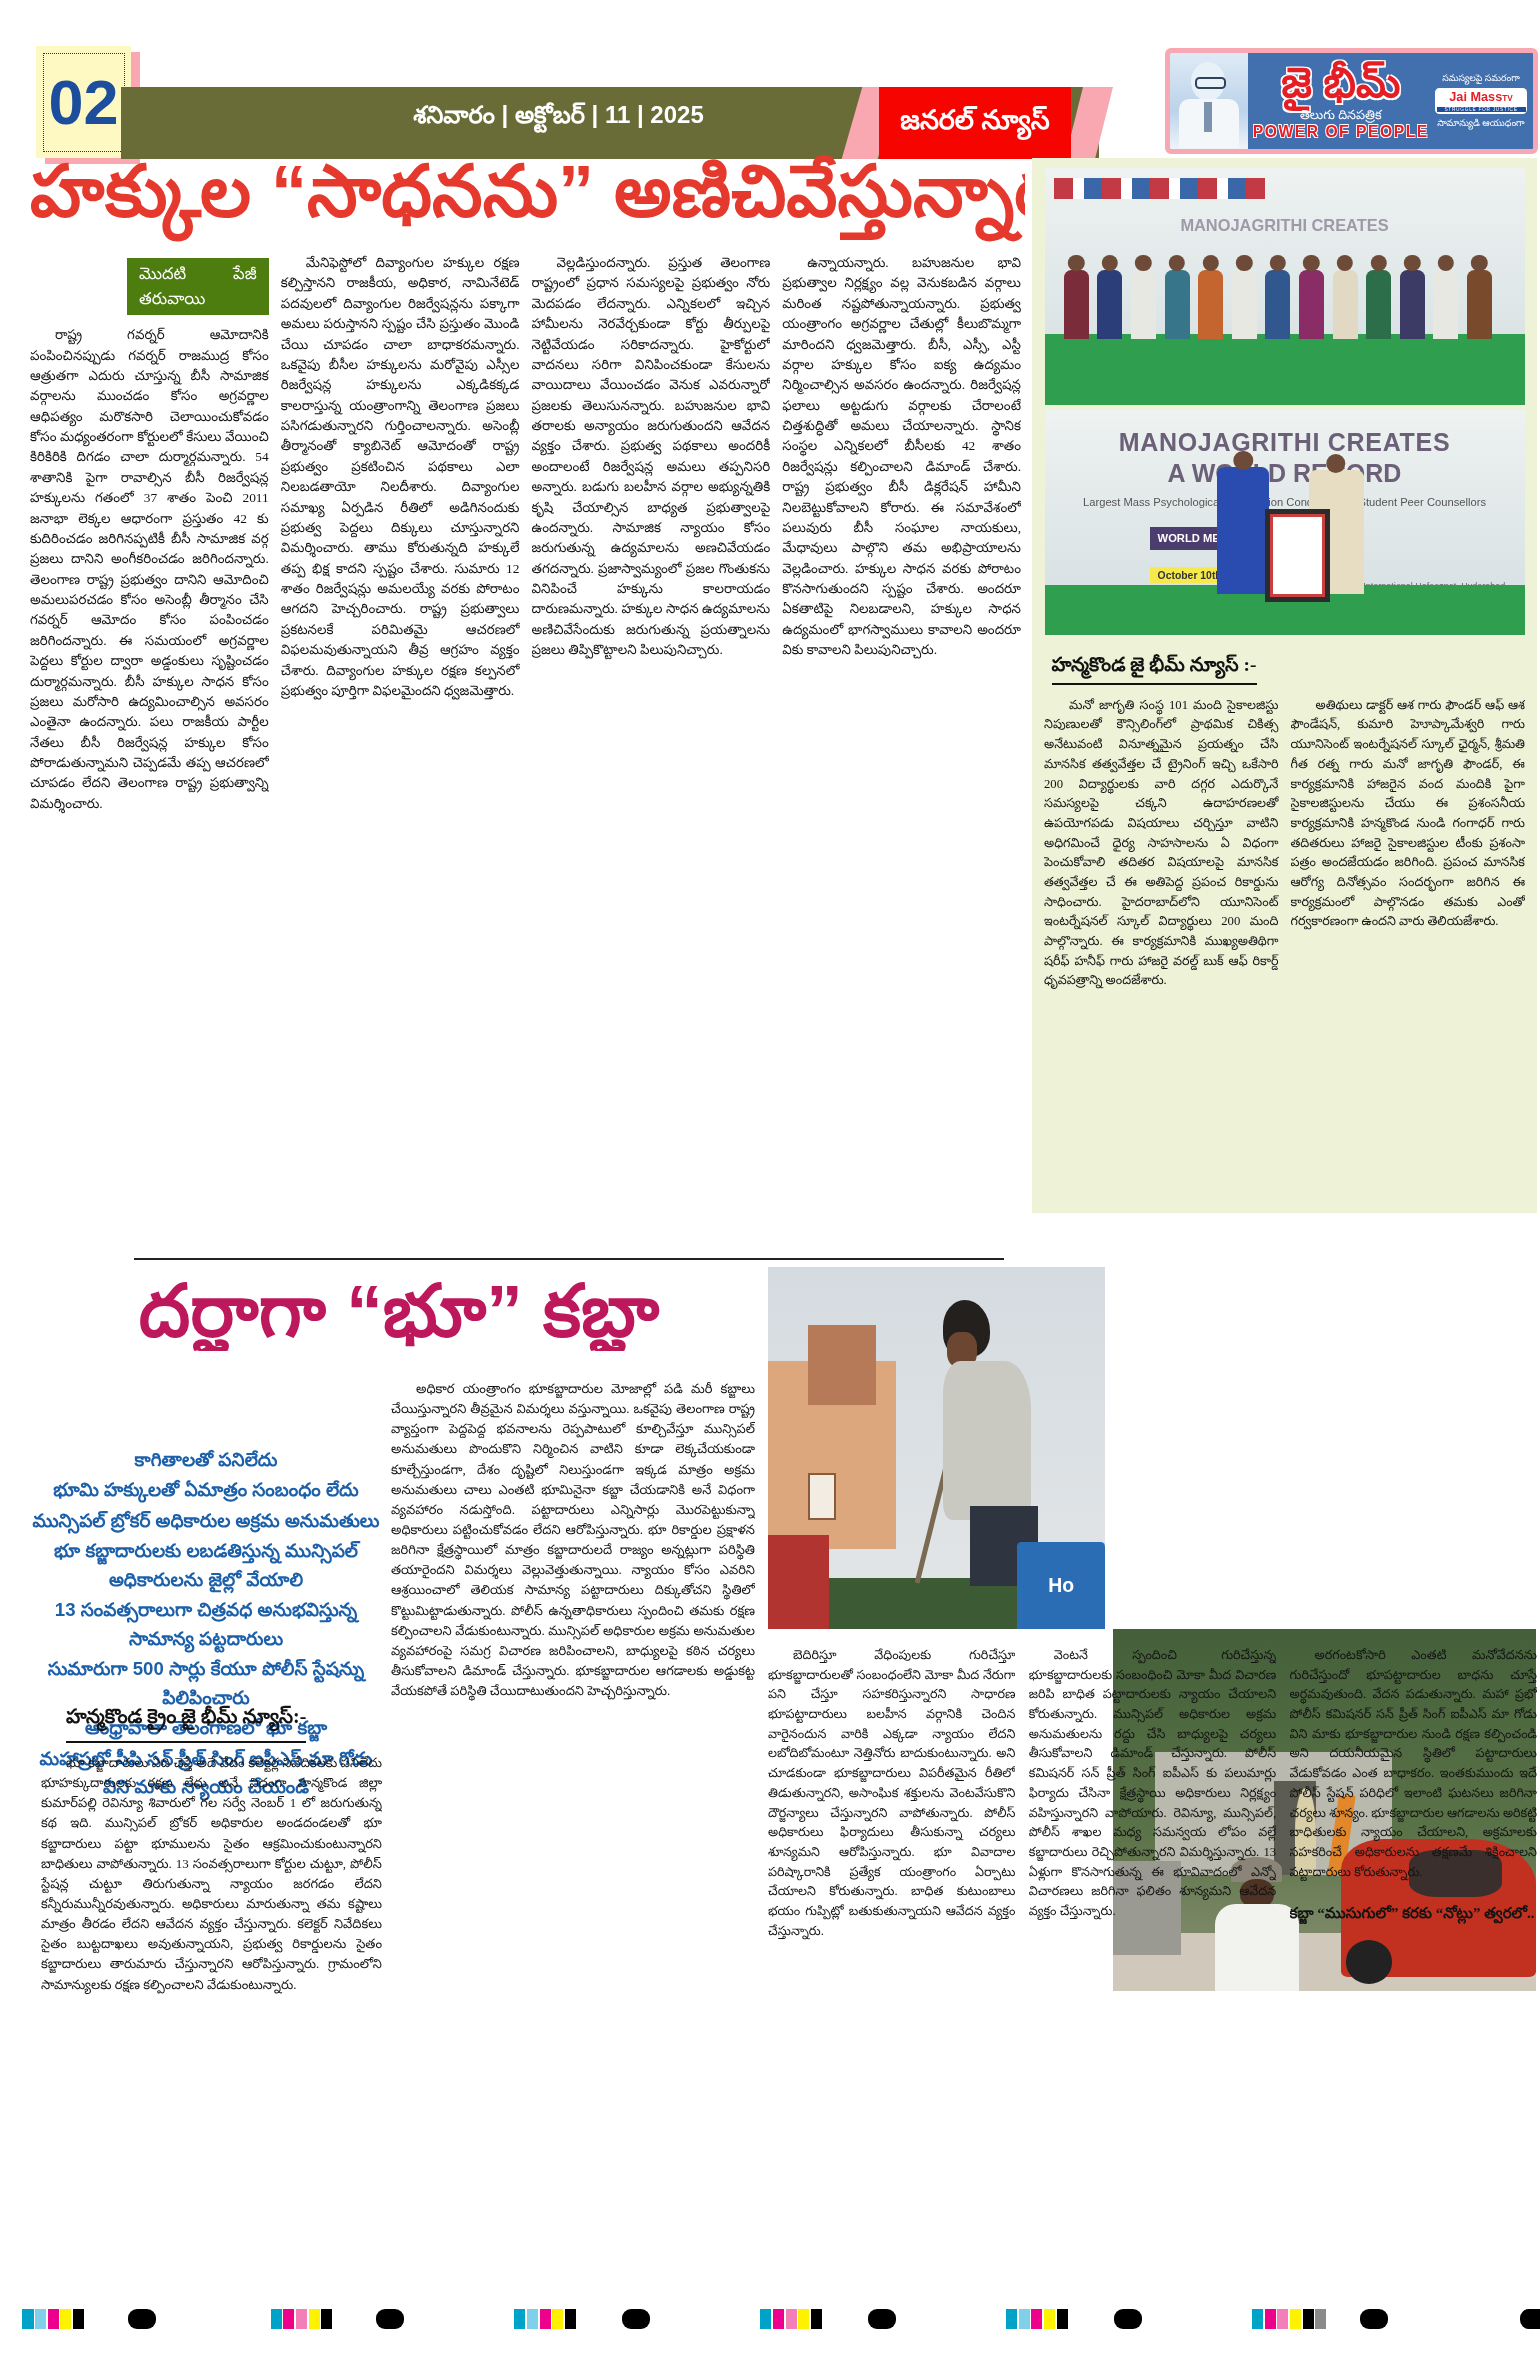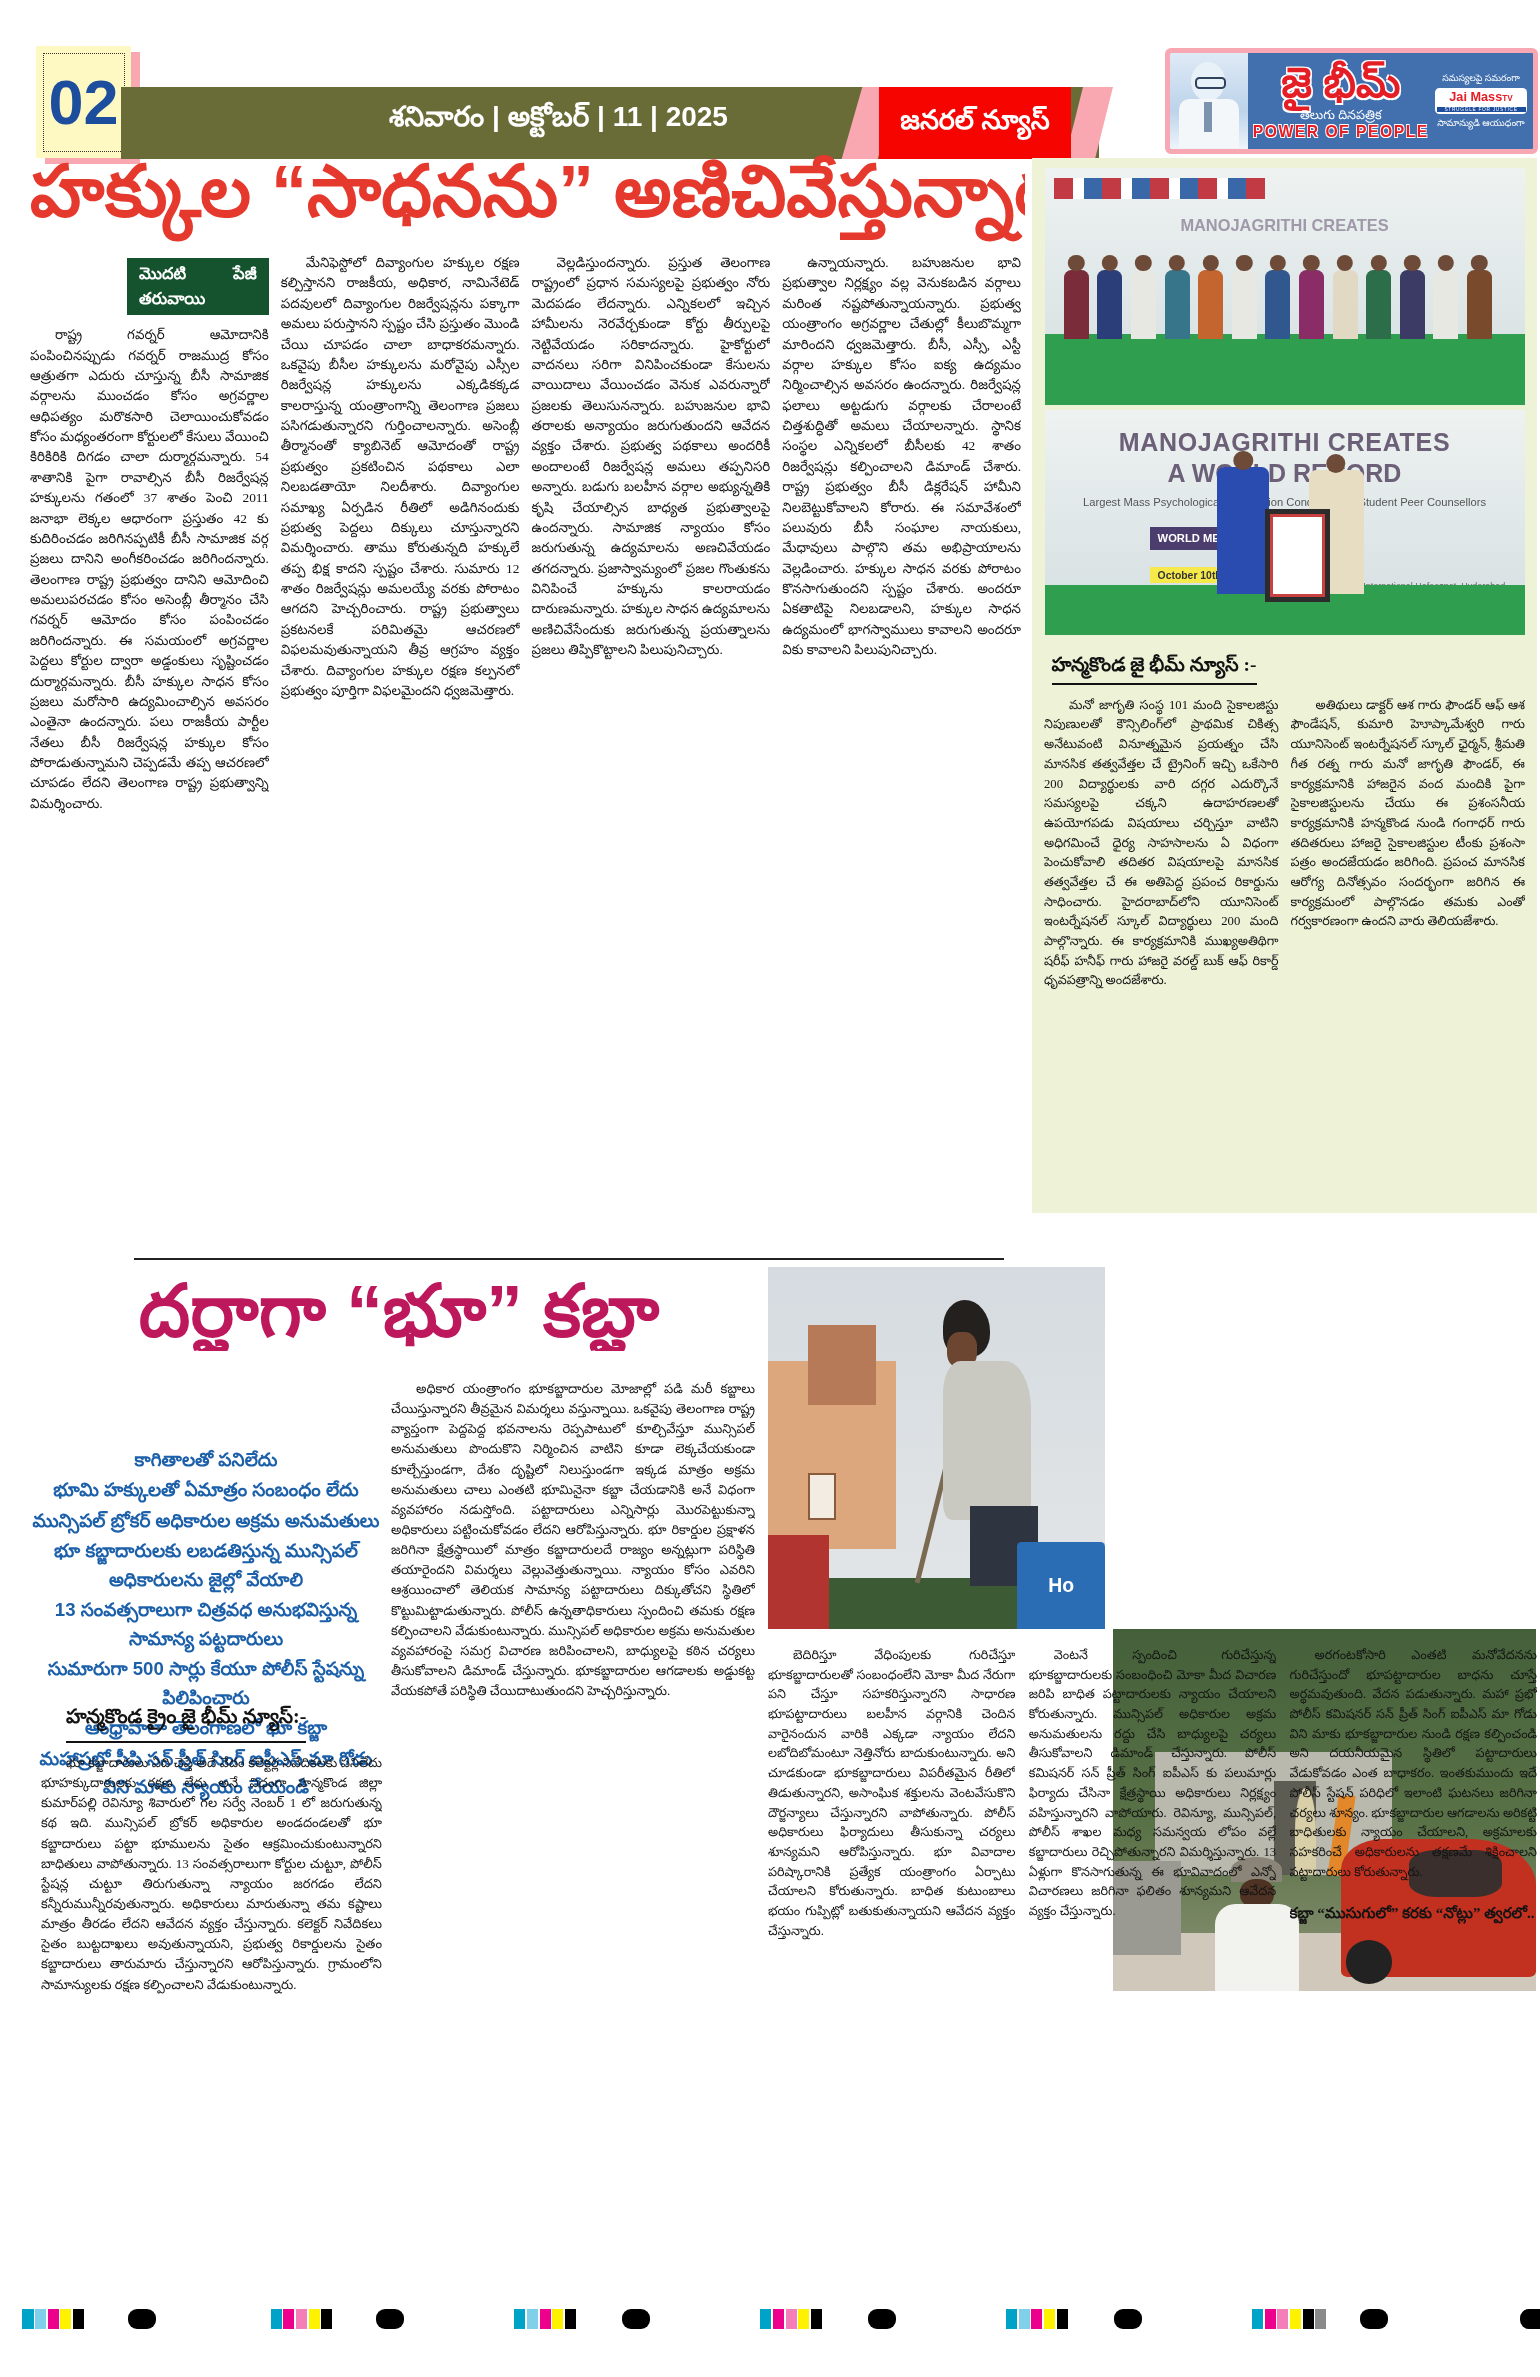--- a/index.html
+++ b/index.html
@@ -7,21 +7,21 @@
         font-family:"Liberation Serif", serif;color:#131313;}
   .abs{position:absolute;}
   
   .pagenum{left:36px;top:46px;width:95px;height:112px;background:#fef9c3;
            box-shadow:9px 6px 0 0 #f9a8b2;display:flex;align-items:center;justify-content:center;}
   .pagenum .inner{width:80px;height:97px;border:1.5px dotted #333;display:flex;align-items:center;justify-content:center;}
   .pagenum .num{font-family:"Liberation Sans",sans-serif;font-weight:bold;font-size:63px;color:#1d4e9e;line-height:1;}
   .hbar{left:121px;top:87px;width:978px;height:72px;background:#6a6c38;}
   .hbar-pink-end{left:1074px;top:87px;width:30px;height:72px;background:#f9a8b2;transform:skewX(-14deg);}
   .dateline{left:320px;top:101px;width:477px;text-align:center;color:#ffffff;
-            font-family:"Liberation Sans",sans-serif;font-weight:bold;font-size:28px;}
+            font-family:"Liberation Sans",sans-serif;font-weight:bold;font-size:24px;}
   .section-notch{left:852px;top:87px;width:36px;height:72px;background:#f9a8b2;transform:skewX(-16deg);}
   .section-box{left:879px;top:87px;width:192px;height:72px;background:#f50400;display:flex;align-items:center;justify-content:center;}
   .section-box span{color:#fff;font-family:"Liberation Sans",sans-serif;font-weight:bold;font-size:27px;}
   .masthead{left:1165px;top:48px;width:373px;height:106px;background:#4270ae;border:5.2px solid #f8a8b2;border-radius:6px;
             display:flex;align-items:center;box-sizing:border-box;overflow:hidden;}
   .mh-portrait{width:78px;height:100%;background:linear-gradient(180deg,#dfeaf6 0%,#bcd3ea 60%,#eef4fa 100%);
                position:relative;flex:none;}
   .mh-portrait .head{position:absolute;left:21px;top:9px;width:34px;height:39px;border-radius:50%;background:#e9f1f8;}
   .mh-portrait .glasses{position:absolute;left:24.6px;top:24px;width:27px;height:7.5px;border:2.2px solid #31435c;border-radius:4.5px;background:transparent;}
   .mh-portrait .suit{position:absolute;left:9px;top:46px;width:60px;height:49px;border-radius:10.4px 10.4px 0 0;background:#f4f7fa;}
@@ -36,22 +36,22 @@
   .mh-small{color:#fff;font-size:9.3px;line-height:1.2;}
   .mh-card{background:#fff;border-radius:4.5px;margin:3.7px 1.5px;padding:2.2px 1.5px;}
   .mh-card .jb{color:#e51d24;font-family:"Liberation Sans",sans-serif;font-weight:bold;font-size:12.7px;line-height:1;}
   .mh-card .jbs{display:block;background:#1d4e9e;color:#fff;font-size:4.8px;letter-spacing:0.7px;margin-top:1.5px;font-family:"Liberation Sans",sans-serif;}
   .mh-card .tv{color:#e51d24;font-weight:bold;font-size:8.2px;font-family:"Liberation Sans",sans-serif;}
   
   .a1-headline{left:30px;top:154px;width:995px;height:118px;color:#e6392e;
                font-family:"Liberation Sans",sans-serif;font-weight:bold;font-size:72px;line-height:1.05;white-space:nowrap;overflow:hidden;}
   .a1-cols{left:30px;top:253px;width:991px;height:958px;display:flex;gap:12px;}
   .a1-col{flex:1;font-size:13.4px;line-height:1.52;text-align:justify;overflow:hidden;}
-  .cont-tag{display:inline-block;background:#14532d;color:#fff;font-family:"Liberation Sans",sans-serif;
-            font-weight:bold;font-size:16.4px;padding:3.7px 12px;margin:4.5px 0 10.4px 97px;}
+  .cont-tag{display:inline-block;background:#4d7c0f;color:#fff;font-family:"Liberation Sans",sans-serif;
+            font-weight:normal;font-size:16.4px;padding:3.7px 12px;margin:4.5px 0 10.4px 97px;}
   .indent{text-indent:25px;}
   
   .sidebar{left:1032px;top:158px;width:505px;height:1055px;background:#eef2d7;box-sizing:border-box;padding:10.4px 12px;overflow:hidden;}
   .sb-headline{font-family:"Liberation Sans",sans-serif;font-weight:bold;font-size:31px;color:#0d0d0d;
                line-height:1.5;text-align:left;margin:4.5px 6px 13.4px 13.4px;}
   .photo{position:relative;overflow:hidden;background:#dfe3e0;}
   .sb-photo1{width:480px;height:237px;margin:0 auto;}
   .sb-photo2{width:480px;height:225px;margin:4.5px auto 0 auto;}
   .stage{position:absolute;left:0;bottom:0;width:100%;height:30%;background:#2f9e4f;}
   .stage2{position:absolute;left:0;bottom:0;width:100%;height:22%;background:#2f9e4f;}

